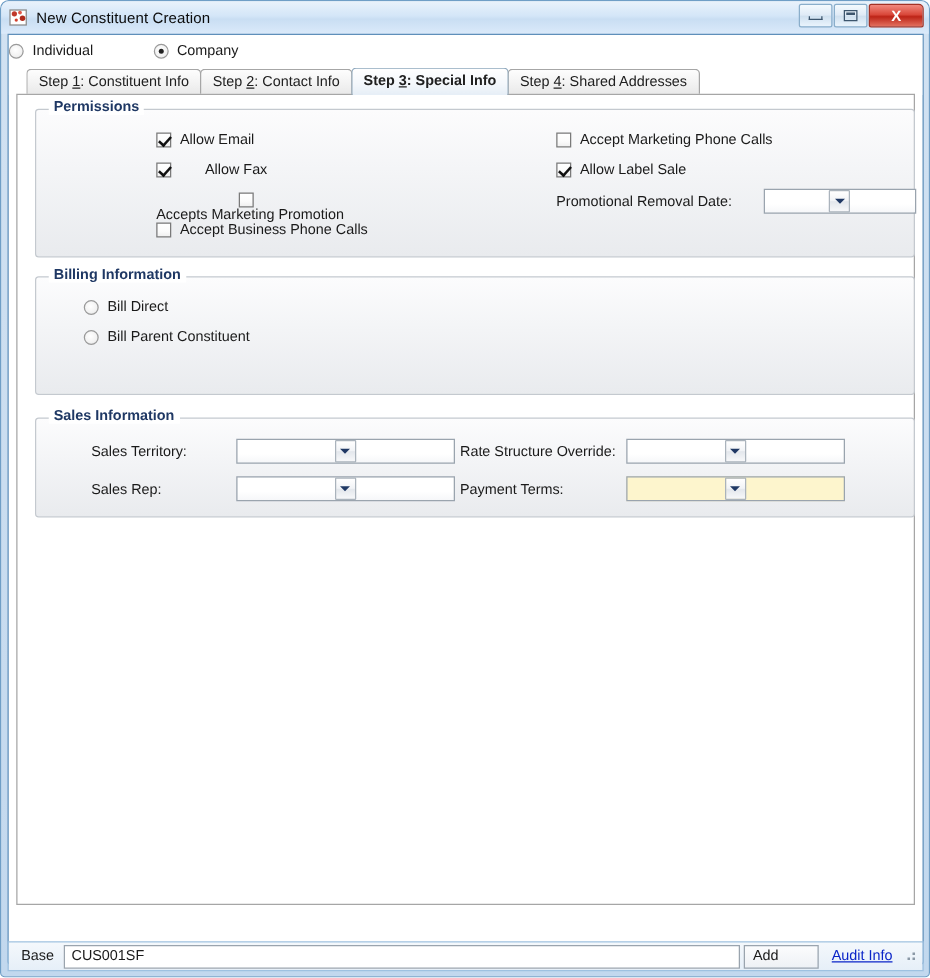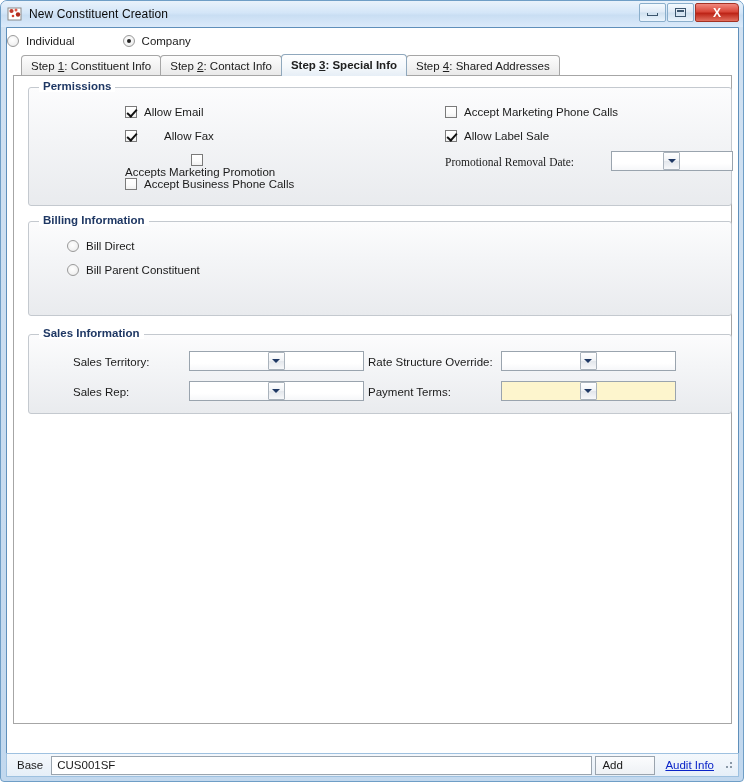--- a/index.html
+++ b/index.html
@@ -335,21 +335,21 @@
 
         <div class="chk-item" style="left:416px; top:18px;">
           <span class="cbox"></span>
           <span>Accept Marketing Phone Calls</span>
         </div>
         <div class="chk-item" style="left:416px; top:42px;">
           <span class="cbox checked"></span>
           <span>Allow Label Sale</span>
         </div>
 
-        <span class="fld-label" style="left:416px; top:68px;font-family:Liberation Serif, serif;">Promotional Removal Date:</span>
+        <span class="fld-label" style="left:416px; top:68px;">Promotional Removal Date:</span>
         <div class="combo" style="left:582px; top:63px; width:122px;">
           <span class="ctext"></span>
           <span class="cbtn">
             <i class="arrow-dn"></i>
           </span>
         </div>
       </div>
 
       <div class="groupbox" style="left:14px; top:145px; width:704px; height:95px;">
         <span class="gb-title">Billing Information</span>

